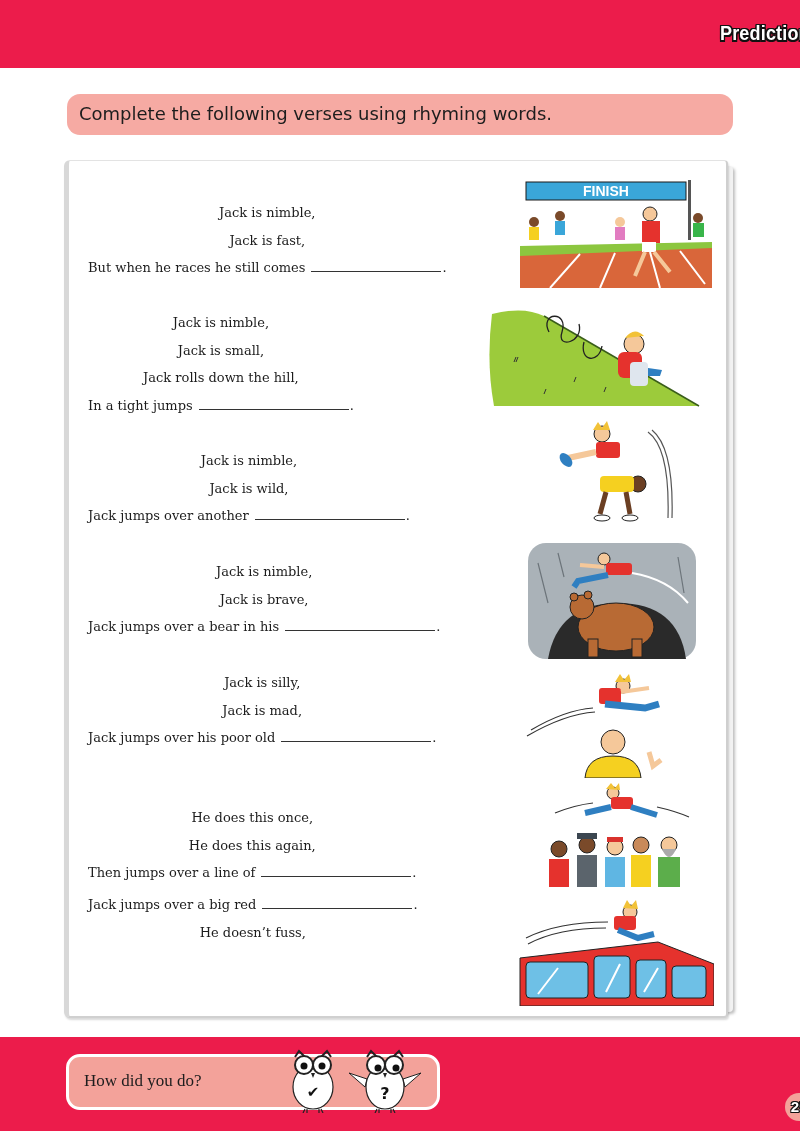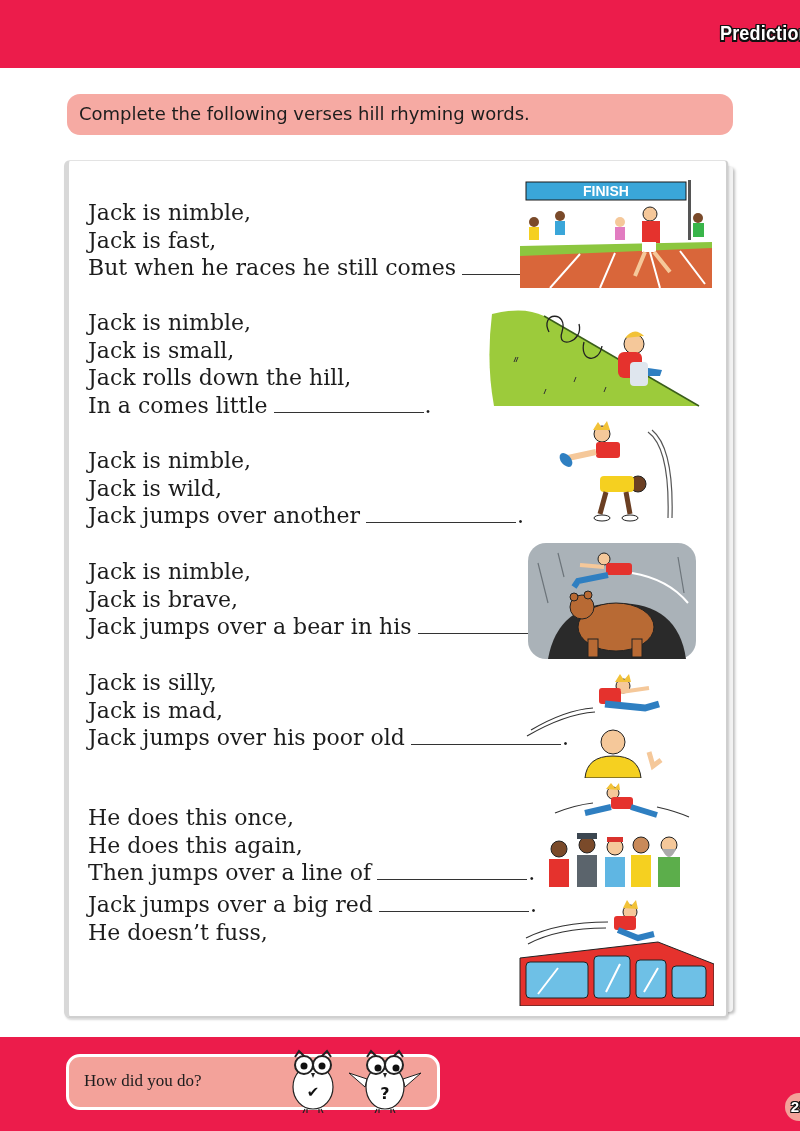--- a/index.html
+++ b/index.html
@@ -3,56 +3,56 @@
 <meta charset="utf-8">
 <style>
   html, body { margin:0; padding:0; }
   body { width:800px; height:1131px; position:relative; background:#ffffff; overflow:hidden; font-family:"DejaVu Serif", serif; }
   .top-band { position:absolute; left:0; top:0; width:800px; height:68px; background:#ec1c4b;padding-left:48px; }
   .section-title { position:absolute; right:38px; top:22px; font-family:"Liberation Sans", sans-serif; font-weight:bold; font-size:20px; color:#ffffff; letter-spacing:0.2px;
     text-shadow: -1.5px -1.5px 0 #111, 1.5px -1.5px 0 #111, -1.5px 1.5px 0 #111, 1.5px 1.5px 0 #111, 0 1.5px 0 #111, 0 -1.5px 0 #111, 1.5px 0 0 #111, -1.5px 0 0 #111; transform:scaleX(0.9); transform-origin:right; }
   .instruction { position:absolute; left:67px; top:94px; width:666px; height:41px; background:#f6aaa3; border-radius:13px; box-sizing:border-box; padding:9px 12px; font-family:"DejaVu Sans", sans-serif; font-size:18px; color:#1d1d1d; }
   .sheet-back { position:absolute; left:70px; top:166px; width:663px; height:846px; background:#f2f2f2; border-radius:4px; box-shadow:2px 2px 3px rgba(0,0,0,0.25); }
   .sheet { position:absolute; left:64px; top:160px; width:664px; height:858px; background:#ffffff; border-left:5px solid #d8d8d8; border-top:1px solid #e3e3e3; border-bottom:2px solid #d0d0d0; border-right:2px solid #cfcfcf; border-radius:6px 4px 4px 6px; box-sizing:border-box; box-shadow:1px 2px 2px rgba(0,0,0,0.15); }
-  .verse { position:absolute; left:88px; font-size:22px; line-height:27.5px; color:#1c1c1c; }
+  .verse { position:absolute; left:88px; font-size:13px; line-height:27.5px; color:#1c1c1c;text-align:center; }
   .verse .line { display:block; white-space:nowrap; }
   .blank { display:inline-block; border-bottom:1.5px solid #333; height:12px; vertical-align:baseline; margin-left:6px; }
   .dot { margin-left:1px; }
   .illus { position:absolute; }
   .bottom-band { position:absolute; left:0; top:1037px; width:800px; height:94px; background:#ec1c4b; }
   .how-box { position:absolute; left:66px; top:1054px; width:374px; height:56px; background:#f3a29a; border:3px solid #ffffff; border-radius:14px; box-sizing:border-box; }
   .how-text { position:absolute; left:15px; top:14px; font-family:Liberation Serif, serif; font-size:17px; color:#1d1d1d; }
   .page-num { position:absolute; left:785px; top:1093px; width:28px; height:28px; border-radius:50%; background:#f3a29a; text-align:center; line-height:28px; font-family:"Liberation Sans", sans-serif; font-weight:bold; font-size:15px; color:#fff;
     text-shadow: -1px -1px 0 #111, 1px -1px 0 #111, -1px 1px 0 #111, 1px 1px 0 #111; }
 </style>
 </head>
 <body>
 
 <div class="top-band">
   <div class="section-title">Prediction</div>
 </div>
 
 <div class="instruction">
-  <span>Complete the following verses hill rhyming words.</span>
+  <span>Complete the following verses using rhyming words.</span>
 </div>
 
 <div class="sheet-back"></div>
 <div class="sheet"></div>
 
 <div class="verse" style="top:199px;">
   <span class="line">Jack is nimble,</span>
   <span class="line">Jack is fast,</span>
   <span class="line"><span>But when he races he still comes</span><span class="blank" style="width:130px"></span><span class="dot">.</span></span>
 </div>
 
 <div class="verse" style="top:309px;">
   <span class="line">Jack is nimble,</span>
   <span class="line">Jack is small,</span>
   <span class="line">Jack rolls down the hill,</span>
-  <span class="line"><span>In a comes little</span><span class="blank" style="width:150px"></span><span class="dot">.</span></span>
+  <span class="line"><span>In a tight jumps</span><span class="blank" style="width:150px"></span><span class="dot">.</span></span>
 </div>
 
 <div class="verse" style="top:447px;">
   <span class="line">Jack is nimble,</span>
   <span class="line">Jack is wild,</span>
   <span class="line"><span>Jack jumps over another</span><span class="blank" style="width:150px"></span><span class="dot">.</span></span>
 </div>
 
 <div class="verse" style="top:558px;">
   <span class="line">Jack is nimble,</span>

